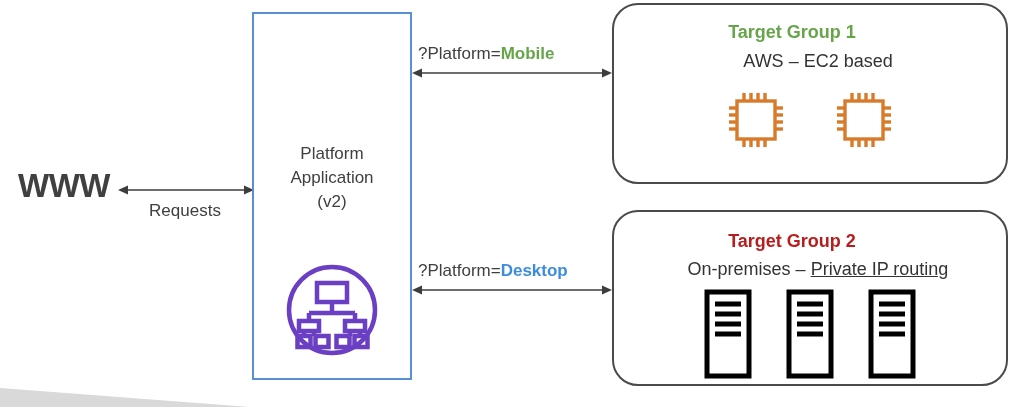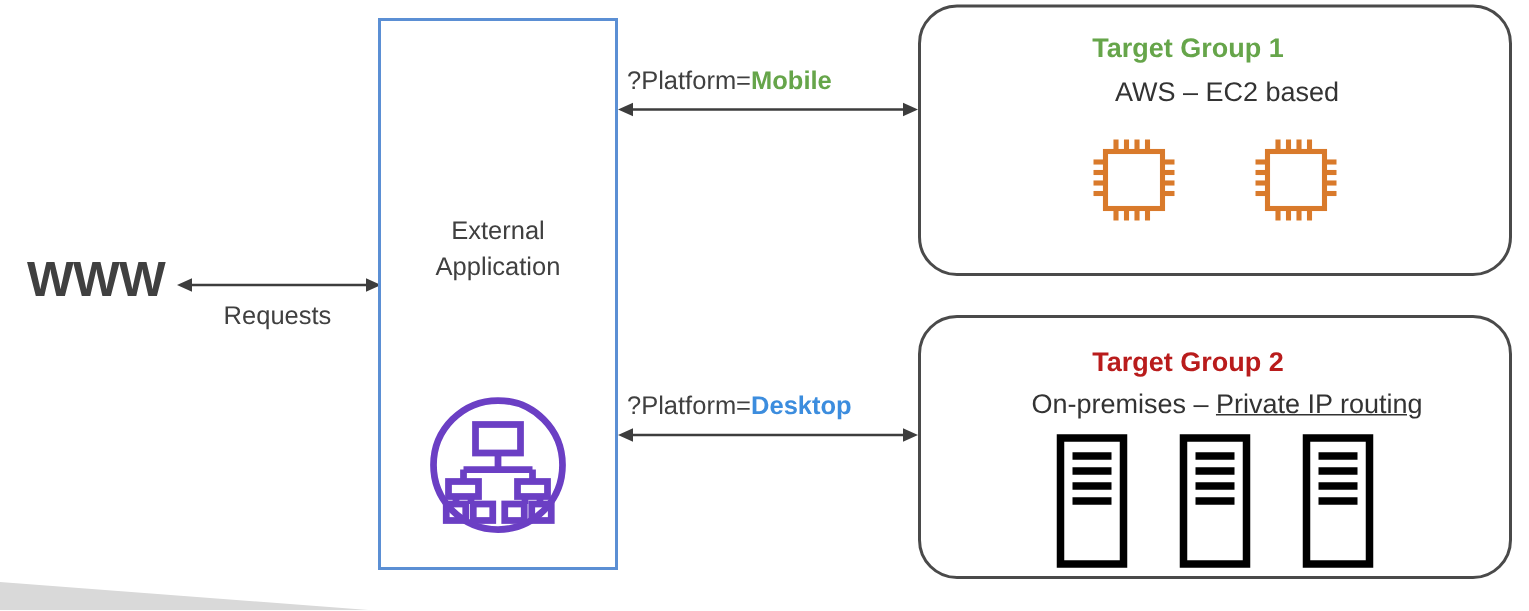--- a/index.html
+++ b/index.html
@@ -186,22 +186,23 @@
       <polygon points="200,7 190,2.5 190,11.5" fill="#3D3D3D"></polygon>
     </svg>
   </div>
   <div class="conn-label" id="desktop-label">
     <span>?Platform=</span><span class="val val-desktop">Desktop</span>
   </div>
 
   <div id="alb-box"></div>
 
   <div id="alb-text">
-    <div>External</div>
+    <div>Platform</div>
     <div>Application</div>
+    <div>(v2)</div>
   </div>
 
   <div id="alb-icon">
     <svg width="94" height="94" viewBox="0 0 94 94">
       <circle cx="47" cy="47" r="43" fill="none" stroke="#6B3FC4" stroke-width="4.5"></circle>
       <rect x="32" y="20" width="30" height="19" fill="none" stroke="#6B3FC4" stroke-width="4.5"></rect>
       <line x1="47" y1="39" x2="47" y2="50" stroke="#6B3FC4" stroke-width="4.5"></line>
       <line x1="24" y1="50" x2="70" y2="50" stroke="#6B3FC4" stroke-width="4.5"></line>
       <line x1="24" y1="50" x2="24" y2="58" stroke="#6B3FC4" stroke-width="4.5"></line>
       <line x1="70" y1="50" x2="70" y2="58" stroke="#6B3FC4" stroke-width="4.5"></line>

